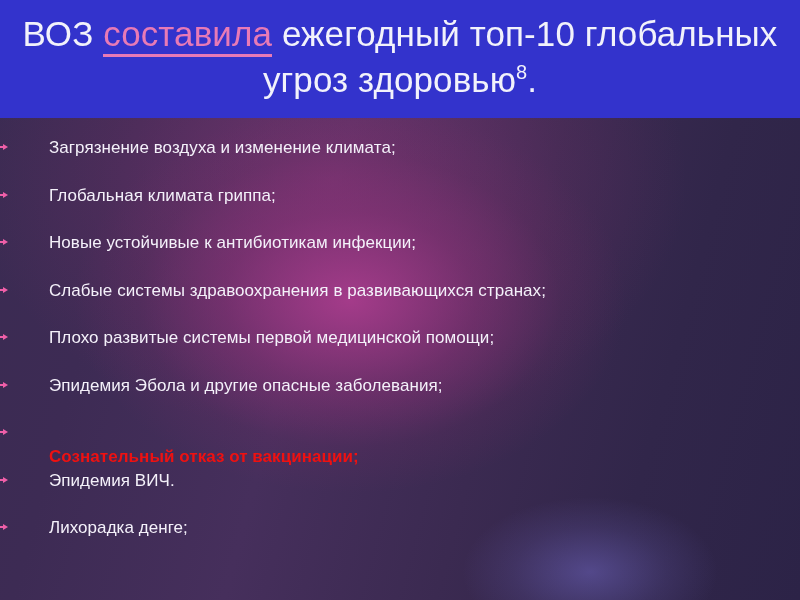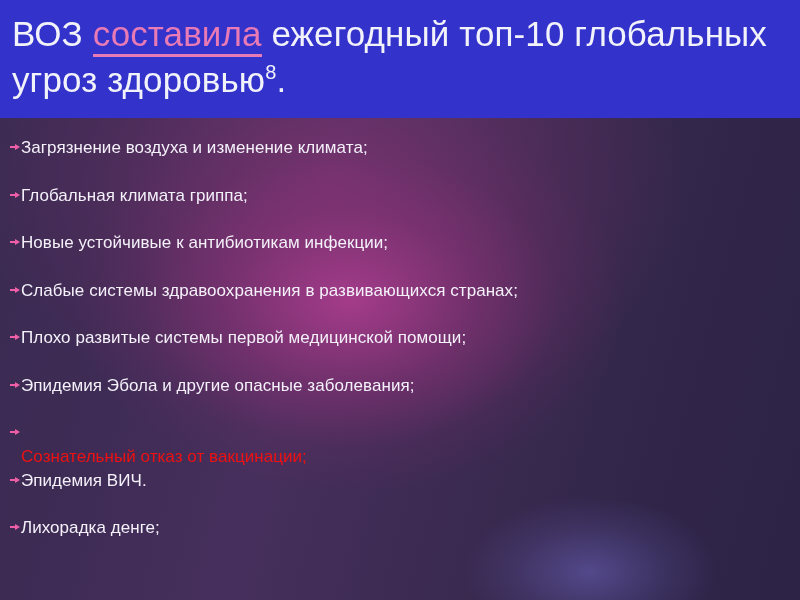--- a/index.html
+++ b/index.html
@@ -49,21 +49,21 @@
     position: absolute;
     left: 0;
     top: 0;
     width: 800px;
     height: 118px;
     background: #3333cc;
     box-sizing: border-box;
     display: flex;
     align-items: center;
     justify-content: center;
-    text-align: left;
+    text-align: center;
   }
   #title-text {
     color: #f2f2fb;
     font-size: 35px;
     line-height: 46px;
     font-weight: 400;
     letter-spacing: 0.1px;
     padding: 0 12px 4px 12px;
     white-space: normal;
   }
@@ -89,22 +89,23 @@
     height: 476px;
     padding: 0;
     margin: 0;
     list-style: none;
   }
   .bullet-row {
     position: relative;
     height: 47.5px;
     display: flex;
     align-items: center;
-    padding-left: 16px;
+    padding-left: 4px;
     box-sizing: border-box;
+    gap: 40px;
   }
   .bullet-marker {
     flex: 0 0 auto;
     width: 10px;
     height: 7px;
     margin-left: -6px;
     margin-right: 1px;
     position: relative;
   }
   .bullet-marker::before {
@@ -129,21 +130,21 @@
   }
   .bullet-text {
     color: #f4f1fa;
     font-size: 17px;
     line-height: 21px;
     white-space: nowrap;
     letter-spacing: 0.05px;
   }
   .bullet-text.highlight {
     color: #ee1111;
-    font-weight: normal;
+    font-weight: bold;
     margin-top: 47px;
   }
 </style>
 </head>
 <body>
 
 <div id="slide">
 
   <div id="title-band">
     <h1 id="title-text"><span>ВОЗ </span><a href="#" class="title-link">составила</a><span> ежегодный топ-10 глобальных угроз здоровью</span><sup class="title-sup">8</sup><span>.</span></h1>

